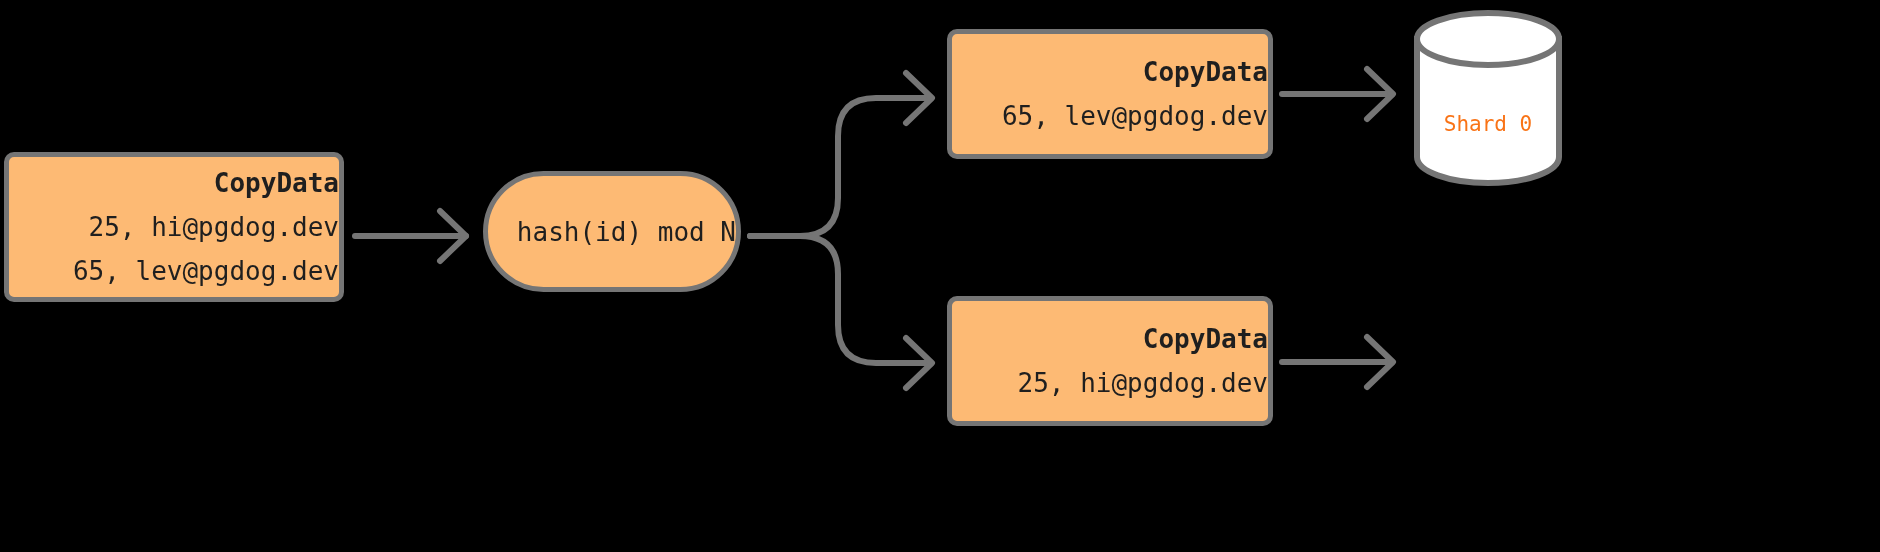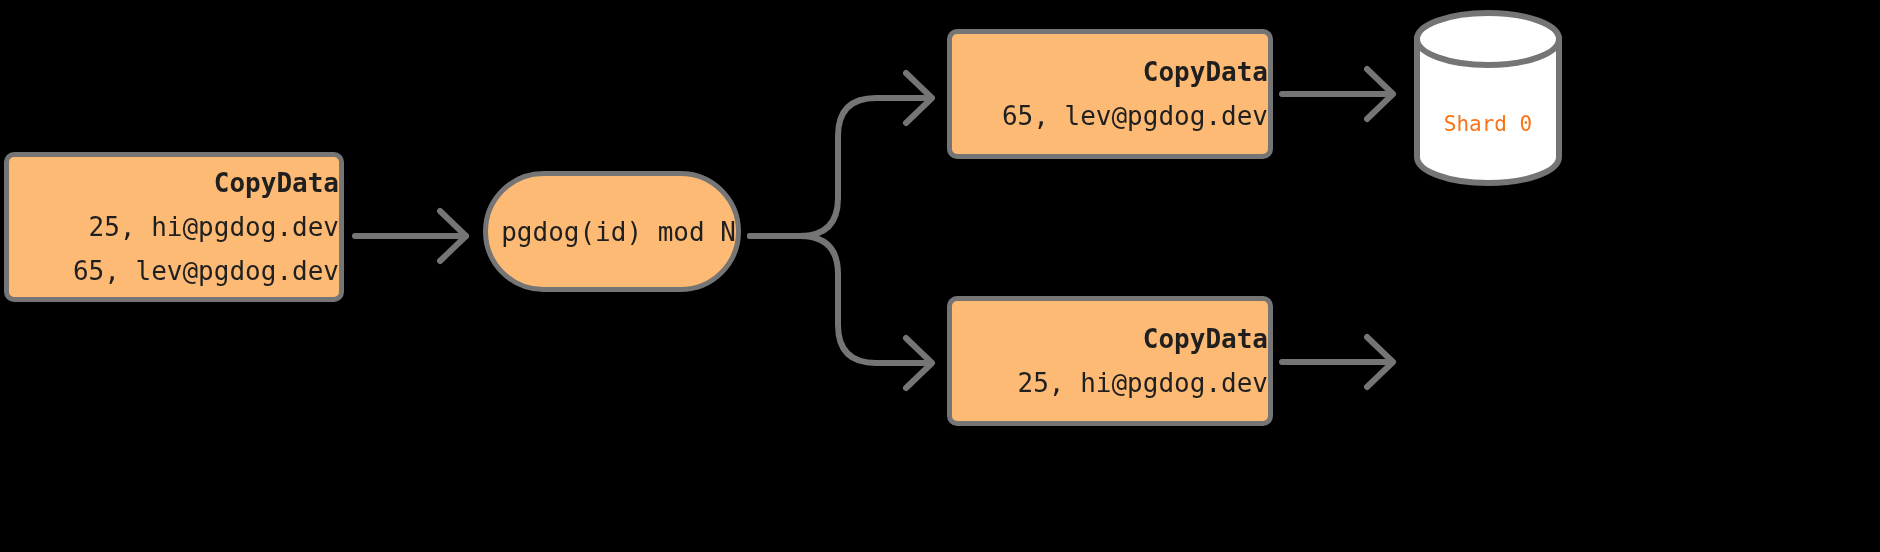--- a/index.html
+++ b/index.html
@@ -106,21 +106,21 @@
     </g>
   </svg>
 
   <div class="node" id="node-source">
     <div class="line title">CopyData</div>
     <div class="line">25, hi@pgdog.dev</div>
     <div class="line">65, lev@pgdog.dev</div>
   </div>
 
   <div class="node" id="node-hash">
-    <div class="line">pgdog(id) mod N</div>
+    <div class="line">hash(id) mod N</div>
   </div>
 
   <div class="node" id="node-copy-0">
     <div class="line title">CopyData</div>
     <div class="line">65, lev@pgdog.dev</div>
   </div>
 
   <div class="node" id="node-copy-1">
     <div class="line title">CopyData</div>
     <div class="line">25, hi@pgdog.dev</div>

